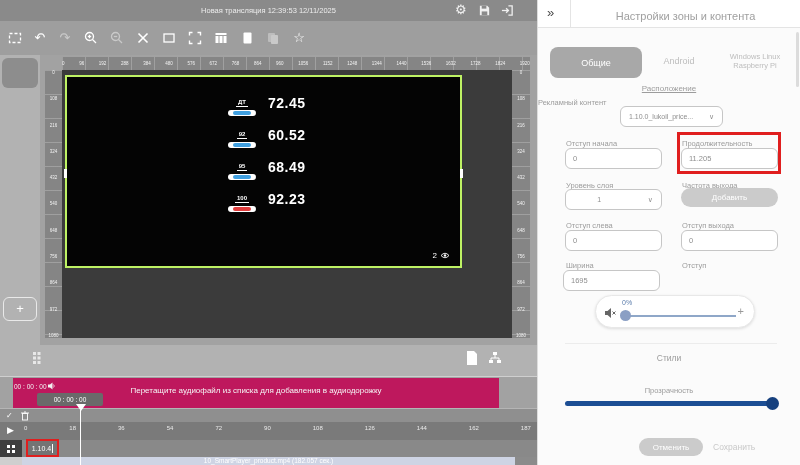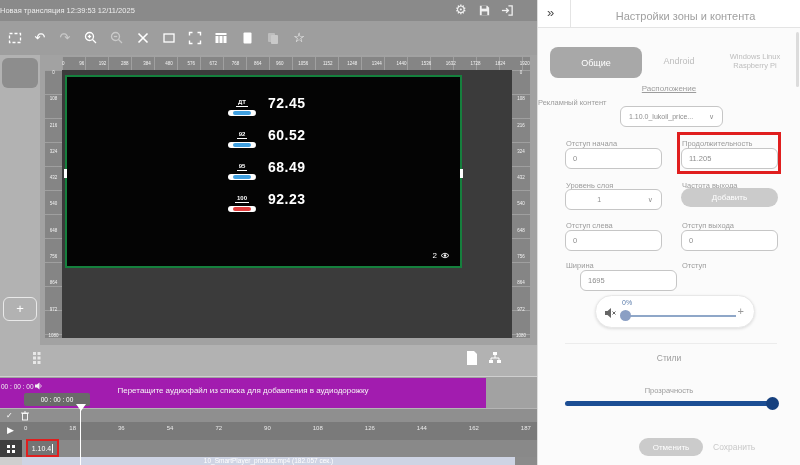--- a/index.html
+++ b/index.html
@@ -2,46 +2,46 @@
 <html><head>
 <meta charset="utf-8">
 <style>
   *{margin:0;padding:0;box-sizing:border-box}
   html,body{width:800px;height:465px;overflow:hidden;font-family:"Liberation Sans",sans-serif}
   #root{position:relative;width:800px;height:465px;background:#a2a2a2}
   .ab{position:absolute}
   svg{display:block}
   
   #titlebar{left:0;top:0;width:537px;height:21px;background:#8a8a8a}
-  #titlebar .title{position:absolute;left:0;right:0;top:6px;text-align:left;font-size:7.5px;color:#ededed}
+  #titlebar .title{position:absolute;left:0;right:0;top:6px;text-align:center;font-size:7.5px;color:#ededed}
   .tb-ic{position:absolute;top:3px;color:#f0f0f0;font-size:13px;line-height:14px;cursor:pointer}
   #toolbar{left:0;top:21px;width:537px;height:34px;background:#9e9e9e}
   .tool{position:absolute;top:10px;width:14px;height:14px;color:#fff;font-size:13px;line-height:14px;text-align:center}
   .dim{opacity:.45}
   
   #leftstrip{left:0;top:55px;width:40px;height:290px;background:#b2b2b2}
   #zonecard{left:2px;top:3px;width:36px;height:30px;background:#8d8d8d;border-radius:6px}
   #addzone{left:3px;top:242px;width:34px;height:24px;border:1px solid #e9e9e9;border-radius:6px;color:#fff;font-size:13px;text-align:center;line-height:22px;cursor:pointer}
   .rulerh{display:flex;justify-content:space-between;align-items:center;background:#858585;
     background-image:repeating-linear-gradient(90deg,rgba(255,255,255,.22) 0 1px,transparent 1px 23px)}
   .rulerv{display:flex;flex-direction:column;justify-content:space-between;align-items:center;background:#858585;
     background-image:repeating-linear-gradient(180deg,rgba(255,255,255,.22) 0 1px,transparent 1px 24px)}
   .tick{font-size:4.5px;color:#f2f2f2;line-height:5px}
   #screen{left:62px;top:70px;width:450px;height:268px;background:#3b3b3b}
-  #zone{left:3px;top:5px;width:397px;height:193px;background:#040404;border:2px solid #15803d}
+  #zone{left:3px;top:5px;width:397px;height:193px;background:#040404;border:2px solid #bef264}
   .price-row{display:flex;align-items:center;height:32px}
   .badge{width:30px;text-align:center;margin-right:11px}
   .badge .g{display:inline-block;font-size:6px;color:#fff;border-bottom:1px solid #fff;padding:0 2px 1px 2px;font-weight:bold}
   .pill{margin:2px auto 0;width:28px;height:6px;background:#fff;border-radius:3px;position:relative}
   .pill .band{position:absolute;left:5px;top:1px;width:18px;height:4px;border-radius:2px}
   .price-val{color:#fff;font-size:14px;font-weight:bold;letter-spacing:.5px}
   .handle{position:absolute;width:3px;height:9px;background:#fff}
   #belowrow{left:0;top:345px;width:537px;height:32px;background:#b2b2b2;border-bottom:1px solid #cfcfcf}
   
-  #audio{left:0;top:378px;width:486px;height:30px;background:#a21caf}
+  #audio{left:13px;top:378px;width:486px;height:30px;background:#be185d}
   #timetext{left:1px;top:4px;font-size:6.5px;color:#f2f2f2;white-space:nowrap}
   #audiohint{left:70px;right:70px;top:8px;text-align:center;font-size:8px;color:#f5f5f5}
   #tooltip{left:24px;top:15px;width:66px;height:13px;background:#6a6a6a;border-radius:2px;color:#fff;font-size:6.5px;text-align:center;line-height:13px}
   #editrow{left:0;top:408px;width:537px;height:14px;background:#8f8f8f;border-top:1px solid #b5b5b5}
   #trow{left:0;top:422px;width:537px;height:18px;background:#7a7a7a}
   #t-ruler{position:absolute;left:24px;right:6px;top:3px;display:flex;justify-content:space-between}
   .ttick{font-size:6px;color:#eaeaea}
   #track1{left:0;top:440px;width:537px;height:17px;background:#898989}
   #clipbox{left:26px;top:-1px;width:33px;height:18px;background:#747474;border:2px solid #e01e1e;color:#fff;font-size:7px;display:flex;align-items:center;justify-content:center;cursor:text}
   .cursor{display:inline-block;width:1px;height:9px;background:#fff;margin-left:1px;vertical-align:middle}
@@ -380,21 +380,21 @@
     </div>
     <div class="plabel" style="left:144px;top:181px">Частота выхода</div>
     <button class="ab" id="addbtn">Добавить</button>
 
     <div class="plabel" style="left:28px;top:221px">Отступ слева</div>
     <input class="pinput" style="left: 27px; top: 230px;" value="0">
     <div class="plabel" style="left:144px;top:221px">Отступ выхода</div>
     <input class="pinput" style="left: 143px; top: 230px;" value="0">
 
     <div class="plabel" style="left:28px;top:261px">Ширина</div>
-    <input class="pinput" style="left: 42px; top: 270px;" value="1695">
+    <input class="pinput" style="left: 25px; top: 270px;" value="1695">
     <div class="plabel" style="left:144px;top:261px">Отступ</div>
 
     <div class="ab" id="volpill">
       <span style="position:absolute;left:9px;top:11px">
         <svg width="12" height="12" viewBox="0 0 12 12">
             <path d="M0 4 h2.5 L6 1 v10 L2.5 8 H0 z" fill="#666"></path>
             <line x1="7.5" y1="4.5" x2="10.5" y2="7.5" stroke="#666" stroke-width="1"></line>
             <line x1="10.5" y1="4.5" x2="7.5" y2="7.5" stroke="#666" stroke-width="1"></line>
           </svg>
       </span>

